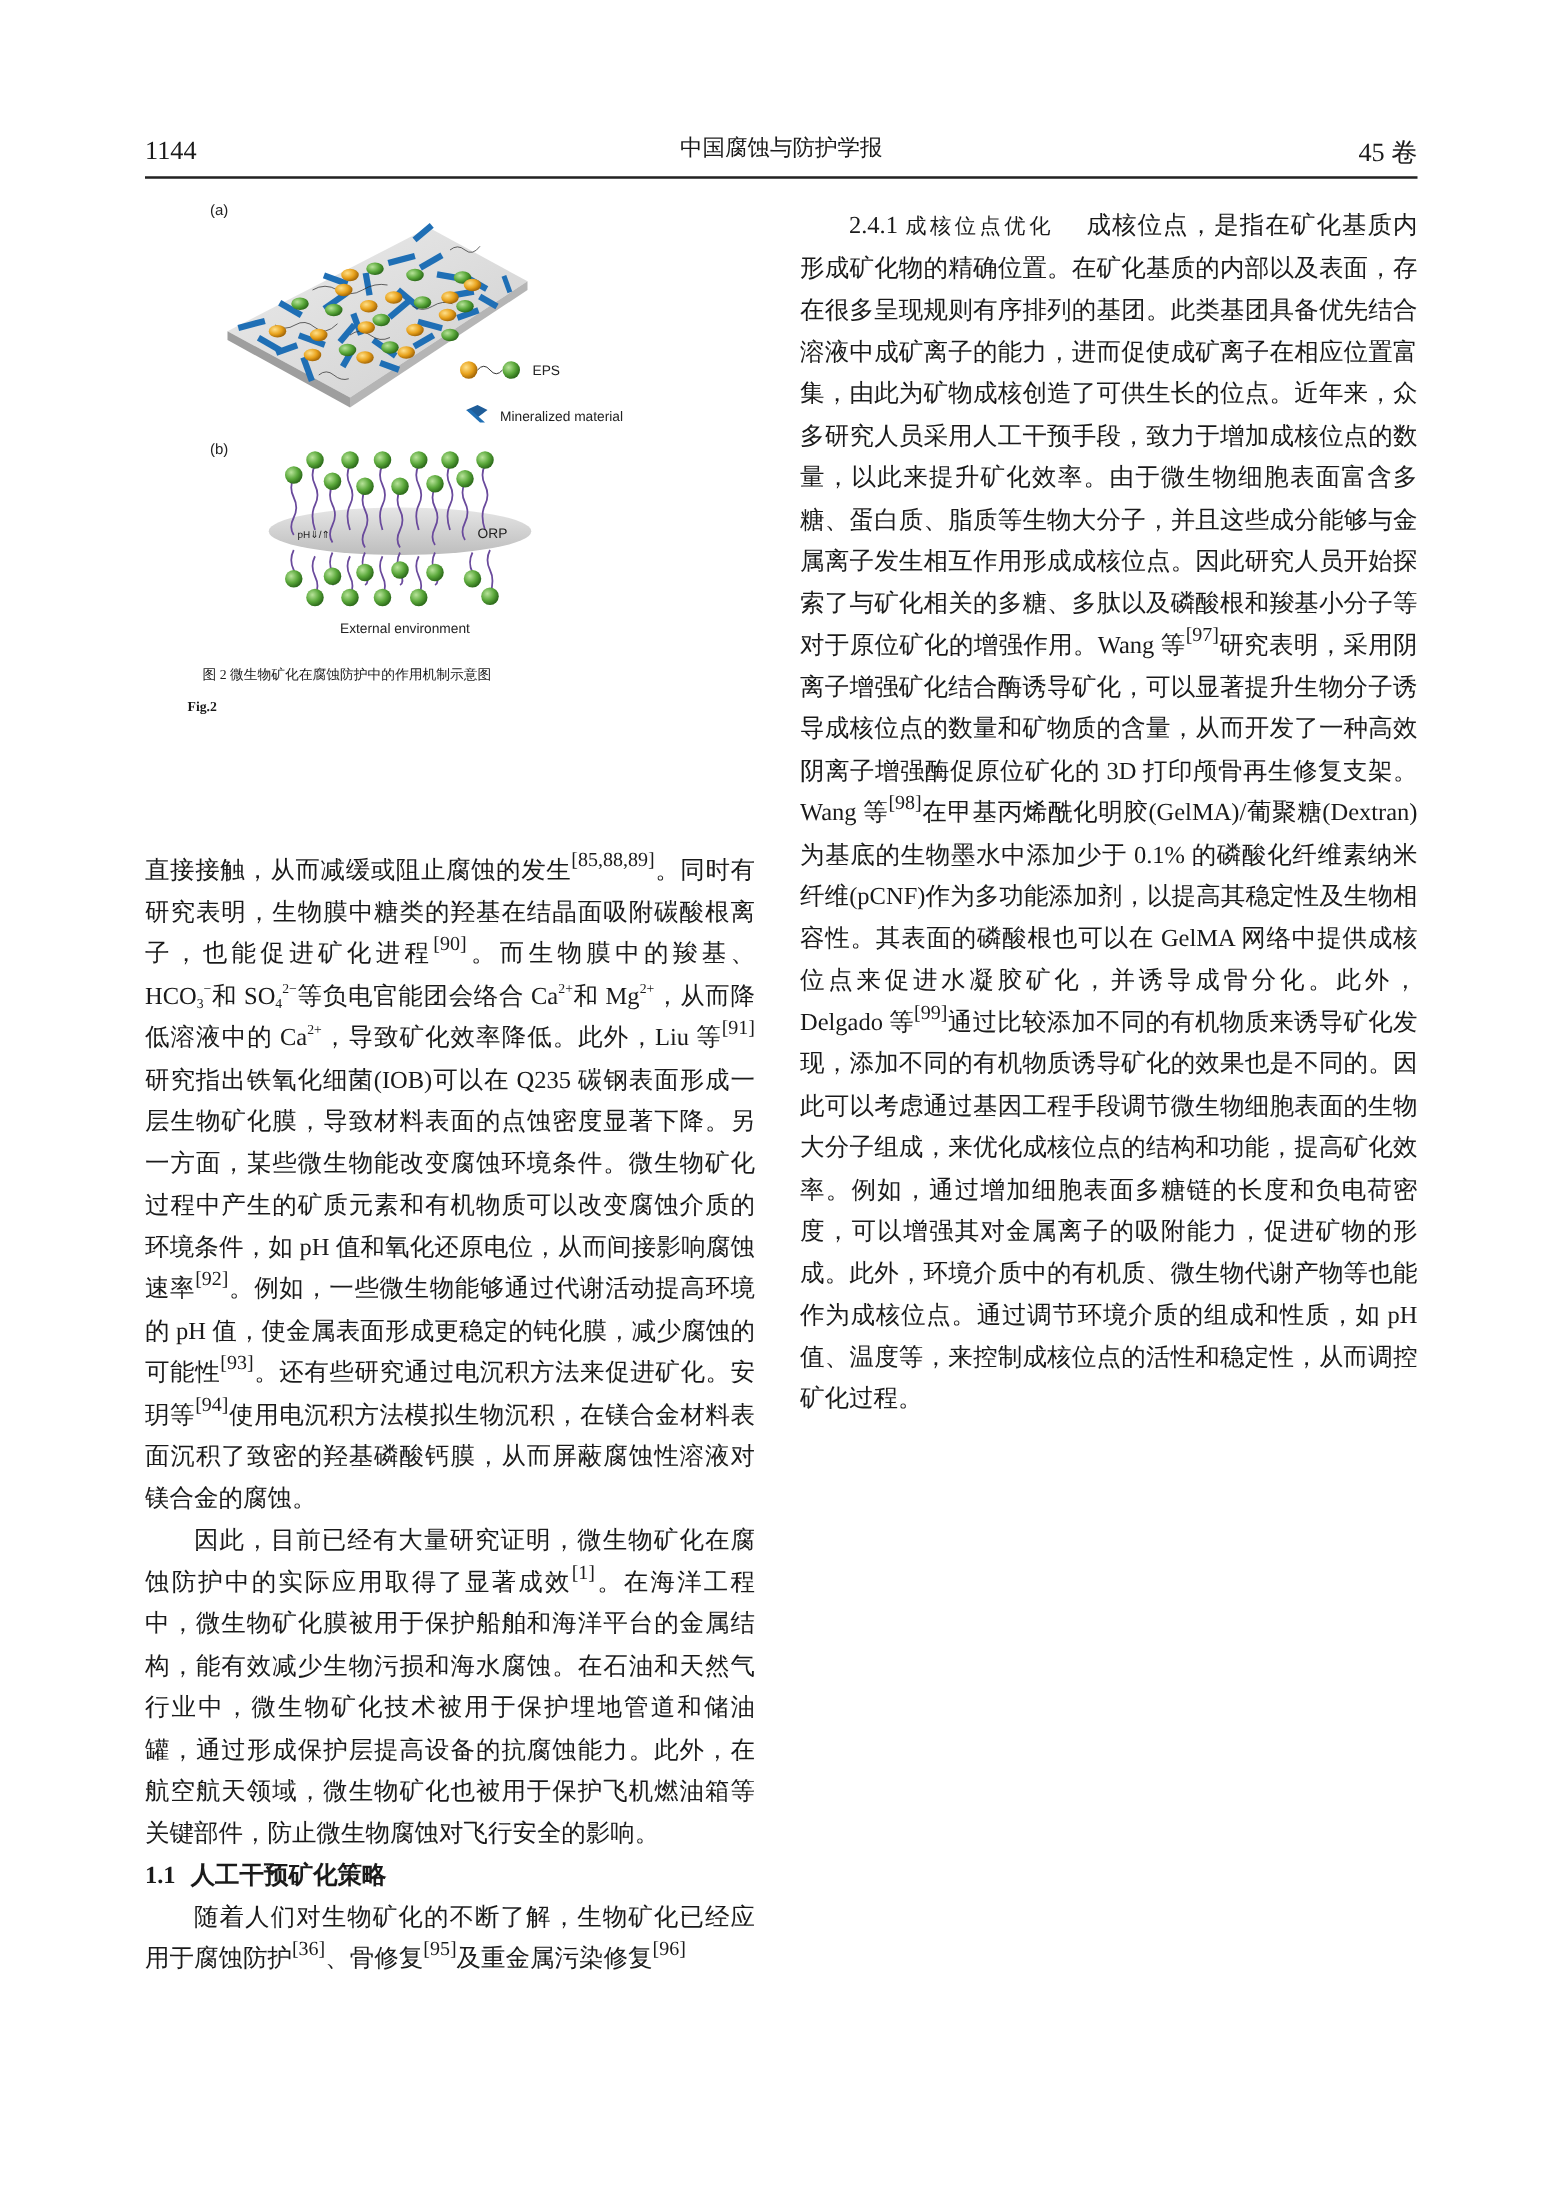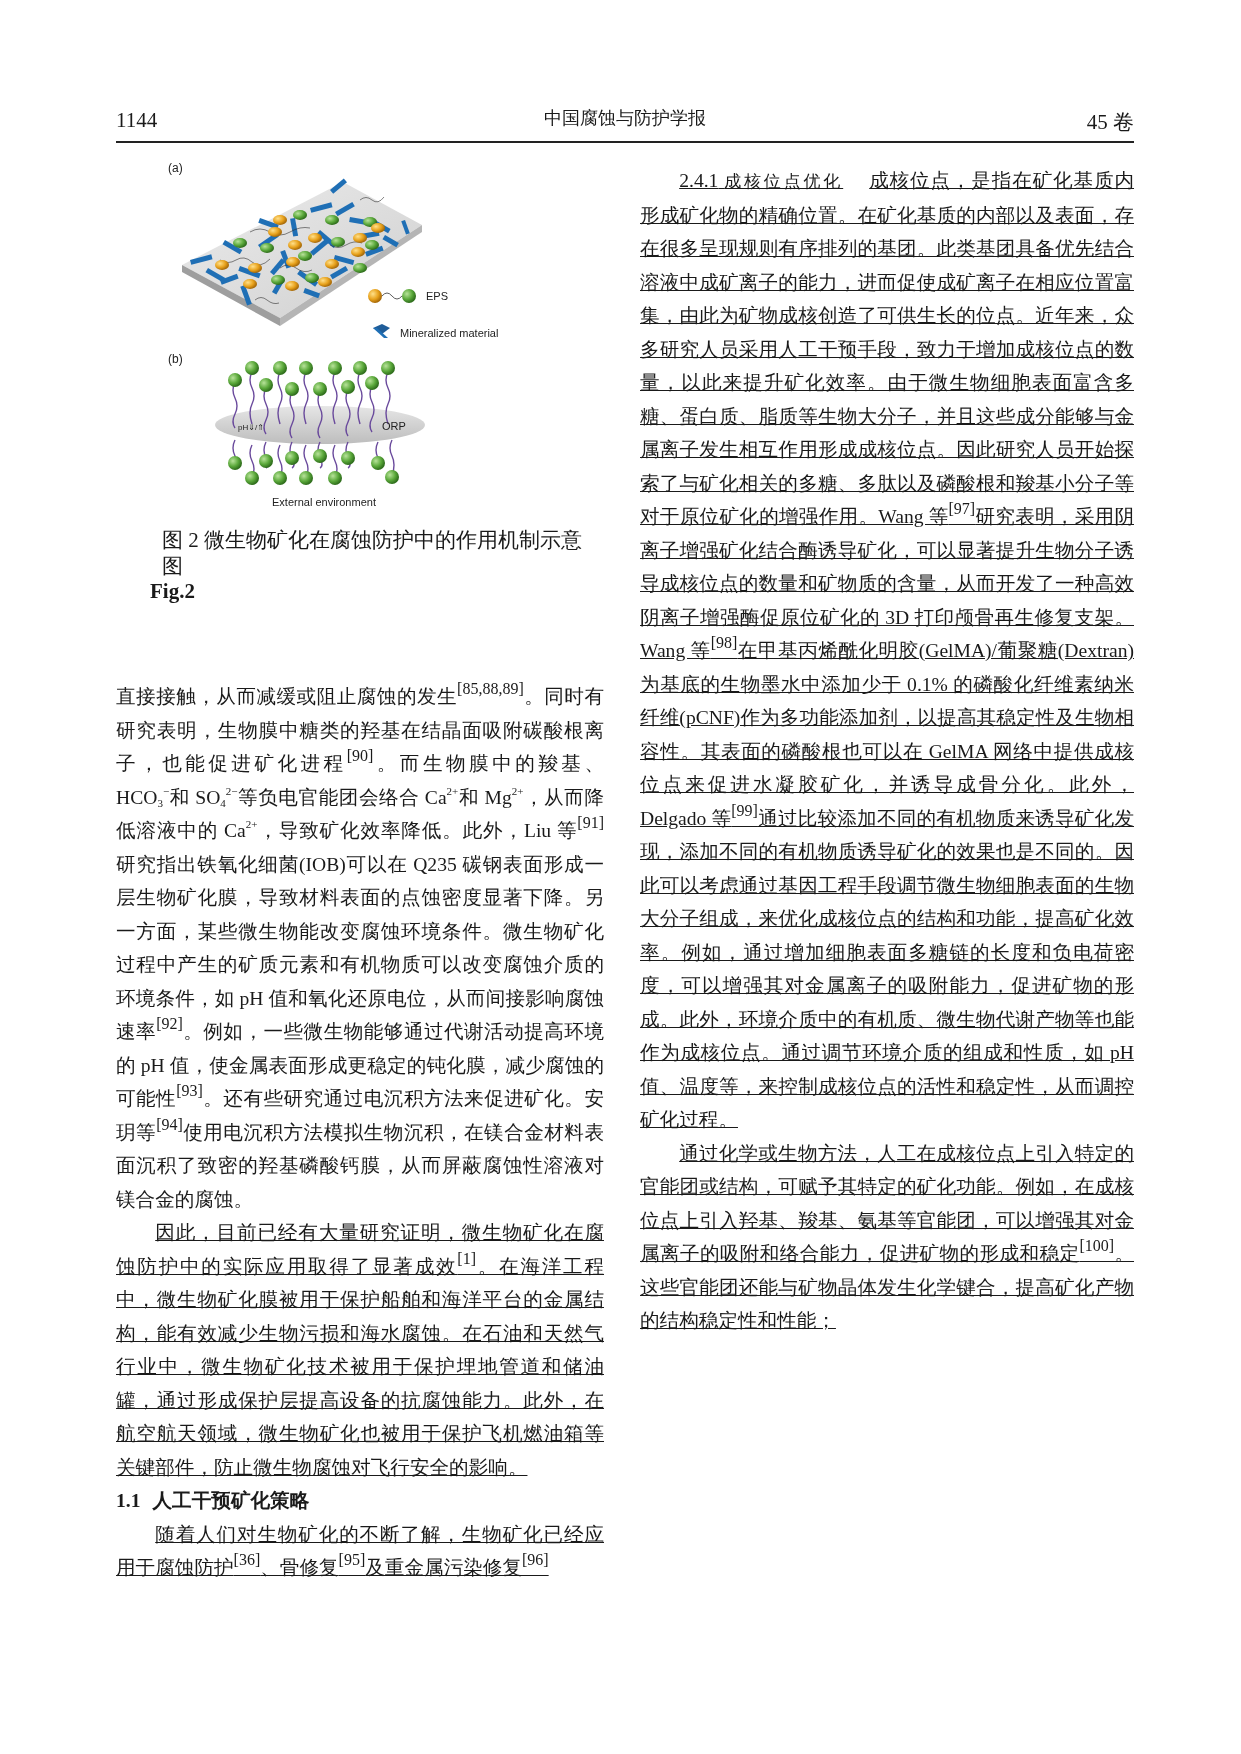--- a/index.html
+++ b/index.html
@@ -6,32 +6,32 @@
   body { width: 1241px; height: 1754px; position: relative; overflow: hidden;
          font-family: "Liberation Serif", "DejaVu Serif", serif; color: #1a1a1a; }
   .header { position: absolute; left: 116px; top: 104px; width: 1018px; height: 40px; }
   .header .pn { position: absolute; left: 0; top: 4px; font-size: 21px; }
   .header .jt { position: absolute; left: 0; right: 0; top: 2px; text-align: center; font-size: 18px; }
   .header .vol { position: absolute; right: 0; top: 4px; font-size: 21px; }
   .rule { position: absolute; left: 116px; top: 141px; width: 1018px; height: 2px; background: #222; }
 
   .col { position: absolute; font-size: 19.6px; line-height: 33.5px; }
   .col p { margin: 0; text-align: justify; text-align-last: left; }
-  .col .ind { text-indent: 2em; text-decoration: underline; }
+  .col .ind { text-indent: 2em; }
   .left { left: 116px; top: 680px; width: 488px; }
   .right { left: 640px; top: 164px; width: 494px; }
   sup.ref { font-size: 16px; vertical-align: 9px; line-height: 0; }
   sup.ch { font-size: 11px; vertical-align: 9px; line-height: 0; }
   sub.ch { font-size: 11px; vertical-align: -3px; line-height: 0; }
   .sec { font-weight: bold; font-family: "Liberation Serif", "DejaVu Serif", serif; }
   .sec .num { margin-right: 12px; }
   .subsec-title { font-family: "DejaVu Sans", sans-serif; font-size: 17px; letter-spacing: 2px; margin-right: 26px; }
 
   .figure { position: absolute; left: 160px; top: 160px; width: 420px; height: 360px; }
-  .caption { position: absolute; left: 150px; top: 528px; width: 440px; font-size: 21px; line-height: 25.5px; }
+  .caption { position: absolute; left: 150px; top: 528px; width: 440px; font-size: 11px; line-height: 25.5px; }
   .caption .cn { padding-left: 12px; }
   .caption .en { position: relative; padding-left: 64px; }
   .caption .en .lab { position: absolute; left: 0; top: 0; font-weight: bold; }
   .caption .en .txt { text-align: justify; }
 </style>
 </head>
 <body>
 
 <div class="header">
   <span class="pn">1144</span>
@@ -223,14 +223,13 @@
 
 <div class="col left">
   <p><span>直接接触，从而减缓或阻止腐蚀的发生</span><sup class="ref">[85,88,89]</sup><span>。同时有研究表明，生物膜中糖类的羟基在结晶面吸附碳酸根离子，也能促进矿化进程</span><sup class="ref">[90]</sup><span>。而生物膜中的羧基、HCO</span><sub class="ch">3</sub><sup class="ch">−</sup><span>和 SO</span><sub class="ch">4</sub><sup class="ch">2−</sup><span>等负电官能团会络合 Ca</span><sup class="ch">2+</sup><span>和 Mg</span><sup class="ch">2+</sup><span>，从而降低溶液中的 Ca</span><sup class="ch">2+</sup><span>，导致矿化效率降低。此外，Liu 等</span><sup class="ref">[91]</sup><span>研究指出铁氧化细菌(IOB)可以在 Q235 碳钢表面形成一层生物矿化膜，导致材料表面的点蚀密度显著下降。另一方面，某些微生物能改变腐蚀环境条件。微生物矿化过程中产生的矿质元素和有机物质可以改变腐蚀介质的环境条件，如 pH 值和氧化还原电位，从而间接影响腐蚀速率</span><sup class="ref">[92]</sup><span>。例如，一些微生物能够通过代谢活动提高环境的 pH 值，使金属表面形成更稳定的钝化膜，减少腐蚀的可能性</span><sup class="ref">[93]</sup><span>。还有些研究通过电沉积方法来促进矿化。安玥等</span><sup class="ref">[94]</sup><span>使用电沉积方法模拟生物沉积，在镁合金材料表面沉积了致密的羟基磷酸钙膜，从而屏蔽腐蚀性溶液对镁合金的腐蚀。</span></p>
   <p class="ind"><span>因此，目前已经有大量研究证明，微生物矿化在腐蚀防护中的实际应用取得了显著成效</span><sup class="ref">[1]</sup><span>。在海洋工程中，微生物矿化膜被用于保护船舶和海洋平台的金属结构，能有效减少生物污损和海水腐蚀。在石油和天然气行业中，微生物矿化技术被用于保护埋地管道和储油罐，通过形成保护层提高设备的抗腐蚀能力。此外，在航空航天领域，微生物矿化也被用于保护飞机燃油箱等关键部件，防止微生物腐蚀对飞行安全的影响。</span></p>
   <p class="sec"><span class="num">1.1</span><span>人工干预矿化策略</span></p>
   <p class="ind"><span>随着人们对生物矿化的不断了解，生物矿化已经应用于腐蚀防护</span><sup class="ref">[36]</sup><span>、骨修复</span><sup class="ref">[95]</sup><span>及重金属污染修复</span><sup class="ref">[96]</sup></p>
 </div>
 
 <div class="col right">
   <p class="ind"><span>2.4.1</span> <span class="subsec-title">成核位点优化</span><span>成核位点，是指在矿化基质内形成矿化物的精确位置。在矿化基质的内部以及表面，存在很多呈现规则有序排列的基团。此类基团具备优先结合溶液中成矿离子的能力，进而促使成矿离子在相应位置富集，由此为矿物成核创造了可供生长的位点。近年来，众多研究人员采用人工干预手段，致力于增加成核位点的数量，以此来提升矿化效率。由于微生物细胞表面富含多糖、蛋白质、脂质等生物大分子，并且这些成分能够与金属离子发生相互作用形成成核位点。因此研究人员开始探索了与矿化相关的多糖、多肽以及磷酸根和羧基小分子等对于原位矿化的增强作用。Wang 等</span><sup class="ref">[97]</sup><span>研究表明，采用阴离子增强矿化结合酶诱导矿化，可以显著提升生物分子诱导成核位点的数量和矿物质的含量，从而开发了一种高效阴离子增强酶促原位矿化的 3D 打印颅骨再生修复支架。Wang 等</span><sup class="ref">[98]</sup><span>在甲基丙烯酰化明胶(GelMA)/葡聚糖(Dextran)为基底的生物墨水中添加少于 0.1% 的磷酸化纤维素纳米纤维(pCNF)作为多功能添加剂，以提高其稳定性及生物相容性。其表面的磷酸根也可以在 GelMA 网络中提供成核位点来促进水凝胶矿化，并诱导成骨分化。此外，Delgado 等</span><sup class="ref">[99]</sup><span>通过比较添加不同的有机物质来诱导矿化发现，添加不同的有机物质诱导矿化的效果也是不同的。因此可以考虑通过基因工程手段调节微生物细胞表面的生物大分子组成，来优化成核位点的结构和功能，提高矿化效率。例如，通过增加细胞表面多糖链的长度和负电荷密度，可以增强其对金属离子的吸附能力，促进矿物的形成。此外，环境介质中的有机质、微生物代谢产物等也能作为成核位点。通过调节环境介质的组成和性质，如 pH 值、温度等，来控制成核位点的活性和稳定性，从而调控矿化过程。</span></p>
-  <p class="ind"><span>通过化学或生物方法，人工在成核位点上引入特定的官能团或结构，可赋予其特定的矿化功能。例如，在成核位点上引入羟基、羧基、氨基等官能团，可以增强其对金属离子的吸附和络合能力，促进矿物的形成和稳定</span><sup class="ref">[100]</sup><span>。这些官能团还能与矿物晶体发生化学键合，提高矿化产物的结构稳定性和性能；</span></p>
 </div>
 
 </body></html>

